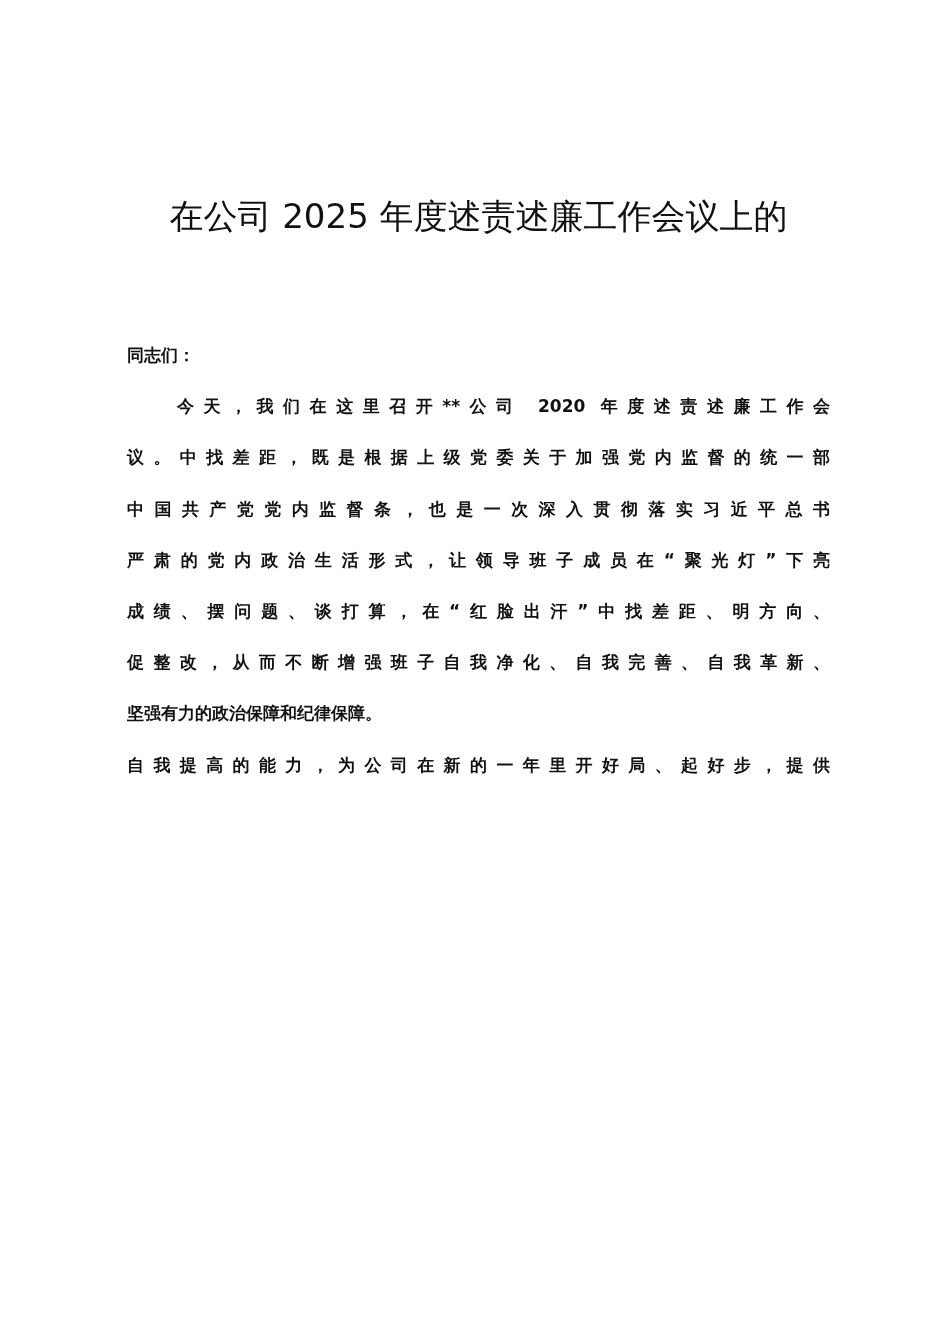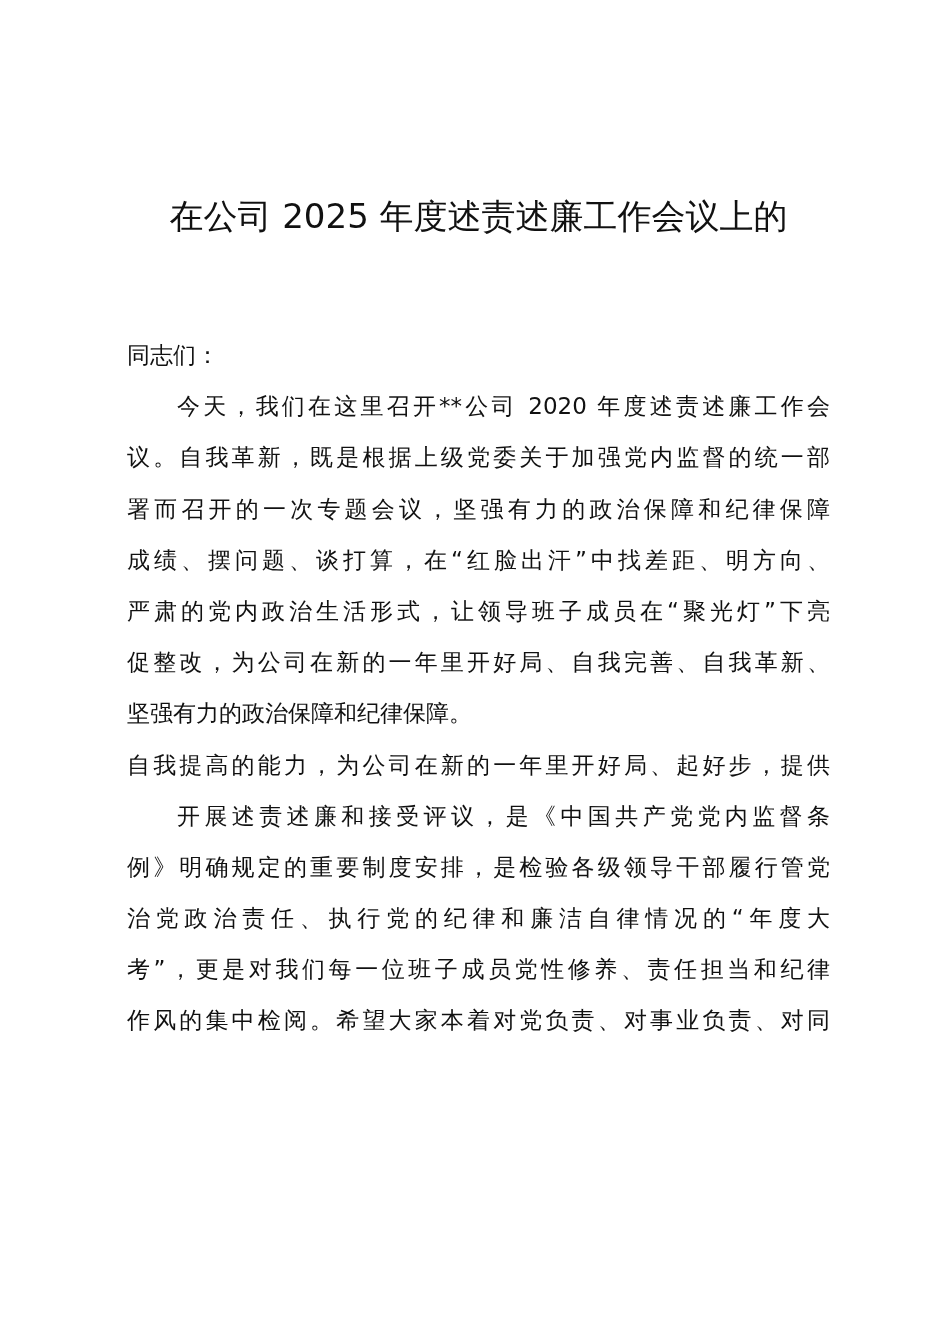--- a/index.html
+++ b/index.html
@@ -40,26 +40,27 @@
       letter-spacing: 0px;
     }
     .body {
       position: absolute;
       left: 127px;
       top: 330px;
       width: 703px;
     }
     .line {
       display: block;
-      font-size: 23px;
+      font-size: 17px;
       line-height: 51.2px;
       height: 51.2px;
       white-space: nowrap;
       text-align: justify;
       text-align-last: justify;
+      font-weight: bold;
     }
     .line.last, .line.greeting {
       text-align: left;
       text-align-last: left;
     }
     .line.indent {
       padding-left: 50px;
     }
   </style>
 </head>
@@ -69,31 +70,24 @@
 
   <div class="title">
     <span class="title-line">在公司 2025 年度述责述廉工作会议上的</span>
   </div>
 
   <div class="body">
     <span class="line greeting">同志们：</span>
 
     <div>
       <span class="line indent">今天，我们在这里召开**公司 2020 年度述责述廉工作会</span>
-      <span class="line">议。自我革新，既是根据上级党委关于加强党内监督的统一部</span>
-      <span class="line">署而召开的一次专题会议，坚强有力的政治保障和纪律保障</span>
+      <span class="line">议。中找差距，既是根据上级党委关于加强党内监督的统一部</span>
+      <span class="line">中国共产党党内监督条，也是一次深入贯彻落实习近平总书</span>
+      <span class="line">严肃的党内政治生活形式，让领导班子成员在“聚光灯”下亮</span>
       <span class="line">成绩、摆问题、谈打算，在“红脸出汗”中找差距、明方向、</span>
-      <span class="line">严肃的党内政治生活形式，让领导班子成员在“聚光灯”下亮</span>
-      <span class="line">促整改，为公司在新的一年里开好局、自我完善、自我革新、</span>
+      <span class="line">促整改，从而不断增强班子自我净化、自我完善、自我革新、</span>
       <span class="line last">坚强有力的政治保障和纪律保障。</span>
       <span class="line">自我提高的能力，为公司在新的一年里开好局、起好步，提供</span>
     </div>
 
-    <div>
-      <span class="line indent">开展述责述廉和接受评议，是《中国共产党党内监督条</span>
-      <span class="line">例》明确规定的重要制度安排，是检验各级领导干部履行管党</span>
-      <span class="line">治党政治责任、执行党的纪律和廉洁自律情况的“年度大</span>
-      <span class="line">考”，更是对我们每一位班子成员党性修养、责任担当和纪律</span>
-      <span class="line">作风的集中检阅。希望大家本着对党负责、对事业负责、对同</span>
-    </div>
   </div>
 
 </div>
 
 </body></html>

